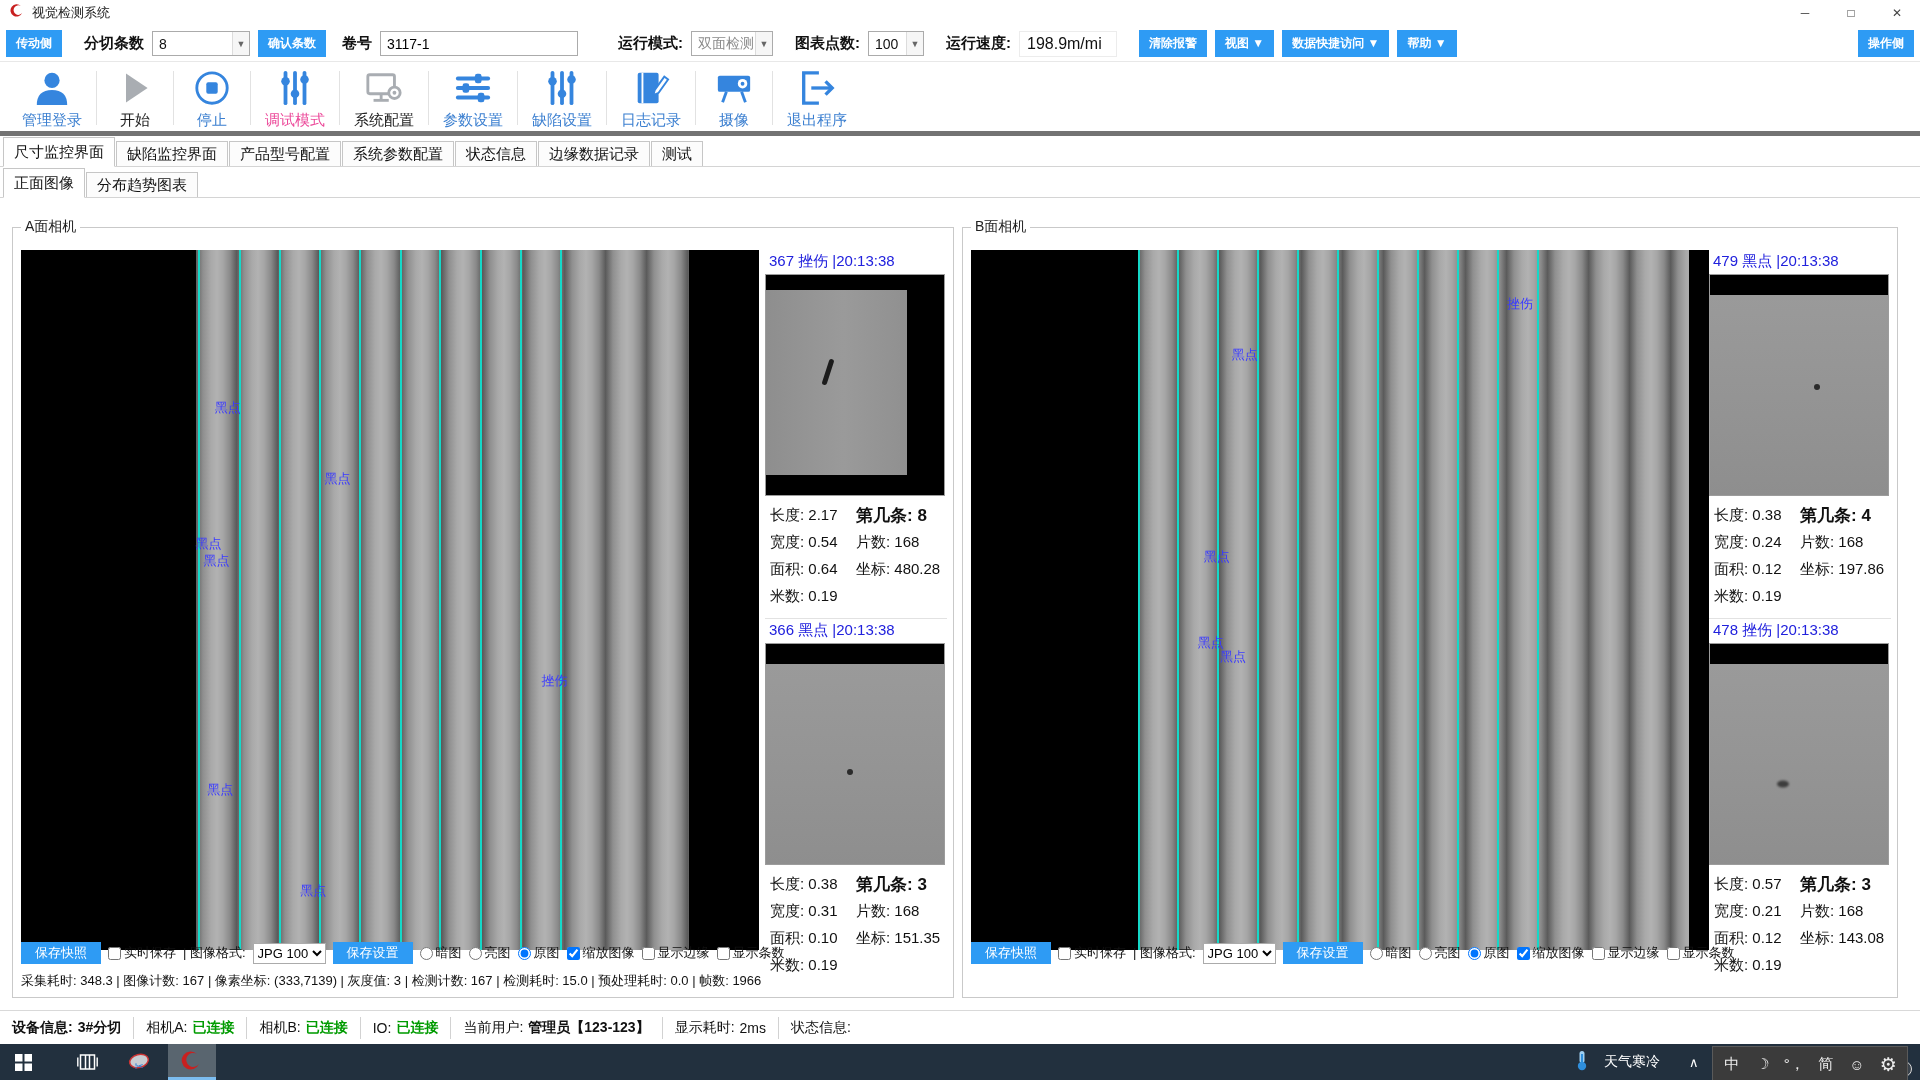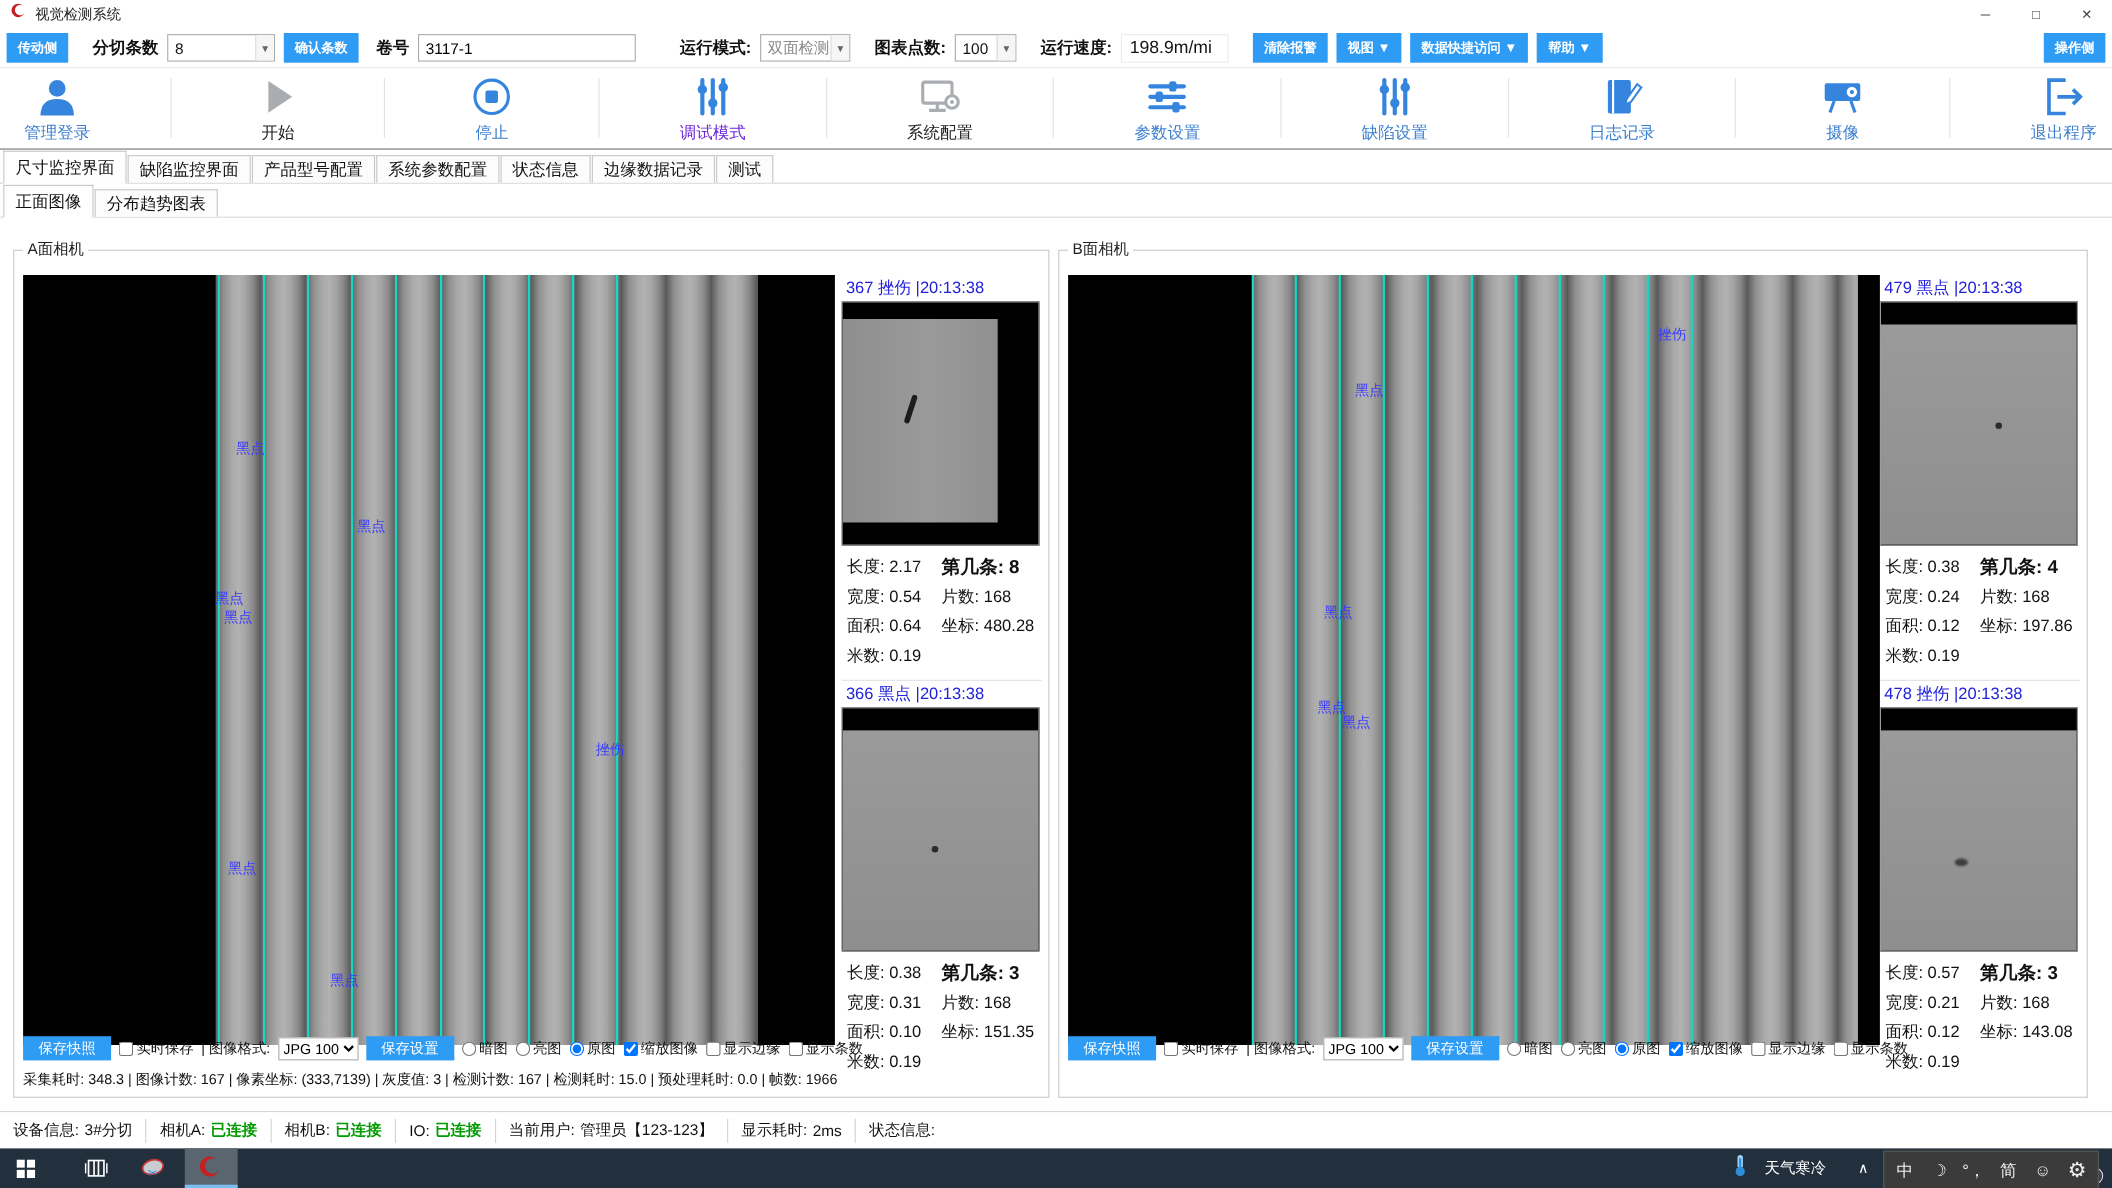--- a/index.html
+++ b/index.html
@@ -18,21 +18,21 @@
   .tb-label { font-size:15px; font-weight:bold; white-space:nowrap; }
   .combo { border:1px solid #ababab; background:#fff; height:25px; display:flex; align-items:center; font-size:14px; padding-left:6px; }
   .combo .val { flex:1; }
   .combo .caret { width:17px; height:100%; display:flex; align-items:center; justify-content:center; font-size:9px; color:#666; border-left:1px solid #dcdcdc; background:#f6f6f6; }
   .combo.disabled .val { color:#8a8a8a; }
   .input-box { border:1px solid #ababab; height:25px; font-size:14px; padding:0 6px; width:198px; font-family:inherit; }
   .speed-box { border:1px solid #ececec; background:#fff; height:26px; min-width:98px; display:flex; align-items:center; padding:0 7px; font-size:16px; }
   .spacer { flex:1; }
 
   
-  .icon-bar { height:74px; display:flex; align-items:flex-start; padding-left:8px; border-bottom:1px solid #737373;justify-content:space-between; }
+  .icon-bar { height:74px; display:flex; align-items:flex-start; padding-left:8px; border-bottom:5px solid #737373; }
   .icon-item { display:flex; flex-direction:column; align-items:center; gap:3px; padding:6px 14px 0 14px; min-width:76px; }
   .tool-icon { height:40px; display:flex; align-items:center; justify-content:center; }
   .tool-label { font-size:15px; white-space:nowrap; }
   .icon-div { width:1px; height:54px; background:#e2e2e2; margin-top:9px; }
 
   
   .tabs-row { display:flex; align-items:flex-end; height:31px; padding-left:3px; border-bottom:1px solid #d4d4d4; }
   .tabs-row .tab { border:1px solid #c6c6c6; border-bottom:none; background:#fcfcfc; font-size:15px; padding:0 10px; height:25px; display:flex; align-items:center; margin-right:1px; color:#111; }
   .tabs-row .tab.active { height:30px; background:#fff; margin-bottom:-1px; border-bottom:1px solid #fff; }
 
@@ -76,21 +76,21 @@
   .panel-ctrls { position:absolute; left:8px; top:714px; display:flex; align-items:center; gap:7px; font-size:13px; white-space:nowrap; }
   .btn-small { background:#2e9bf4; color:#fff; border:none; font-size:13px; height:22px; padding:0 14px; }
   .panel-ctrls select { font-size:13px; height:21px; border:1px solid #ababab; background:#fff; font-family:inherit; }
   .panel-ctrls label { display:flex; align-items:center; gap:3px; }
   .panel-ctrls input { margin:0; }
 
   
   .statusbar { height:34px; border-top:1px solid #d9d9d9; display:flex; align-items:center; font-size:14px; background:#fff; }
   .sb-item { padding:0 12px; border-right:1px solid #d2d2d2; height:22px; display:flex; align-items:center; gap:5px; white-space:nowrap; }
   .sb-item:last-child { border-right:none; }
-  .sb-bold { font-weight:normal; }
+  .sb-bold { font-weight:bold; }
   .sb-green { font-weight:bold; }
 
   
   .taskbar { height:36px; background:#22303e; display:flex; align-items:center; color:#fff; }
   .tb-icon { width:46px; height:36px; display:flex; align-items:center; justify-content:center; }
   .tb-icon.app-active { width:48px; background:#59656f; position:relative; }
   .tb-underline { position:absolute; left:0; right:0; bottom:0; height:3px; background:#7cbdf0; }
   .tb-right { margin-left:auto; display:flex; align-items:center; gap:15px; padding-right:12px; }
   .tb-text { font-size:14px; }
   .tb-chevron { font-size:13px; }
@@ -187,21 +187,21 @@
           <g stroke="#3585de" stroke-width="4" stroke-linecap="round">
             <line x1="10" y1="4" x2="10" y2="36"></line>
             <line x1="20" y1="4" x2="20" y2="36"></line>
             <line x1="30" y1="4" x2="30" y2="36"></line>
           </g>
           <circle cx="10" cy="13" r="4.5" fill="#3585de"></circle>
           <circle cx="20" cy="26" r="4.5" fill="#3585de"></circle>
           <circle cx="30" cy="11" r="4.5" fill="#3585de"></circle>
         </svg>
       </span>
-      <span class="tool-label" style="color: #6d28d9;">调试模式</span>
+      <span class="tool-label" style="color: #ec4899;">调试模式</span>
     </div>
     <div class="icon-div"></div>
     <div class="icon-item">
       <span class="tool-icon">
         <svg width="40" height="38" viewBox="0 0 42 40">
           <rect x="4" y="6" width="28" height="20" rx="2" fill="none" stroke="#a9adb2" stroke-width="3"></rect>
           <line x1="18" y1="26" x2="18" y2="32" stroke="#a9adb2" stroke-width="3"></line>
           <line x1="10" y1="33" x2="26" y2="33" stroke="#a9adb2" stroke-width="3"></line>
           <circle cx="32" cy="25" r="6" fill="#fff" stroke="#a9adb2" stroke-width="3"></circle>
           <circle cx="32" cy="25" r="2" fill="#a9adb2"></circle>

